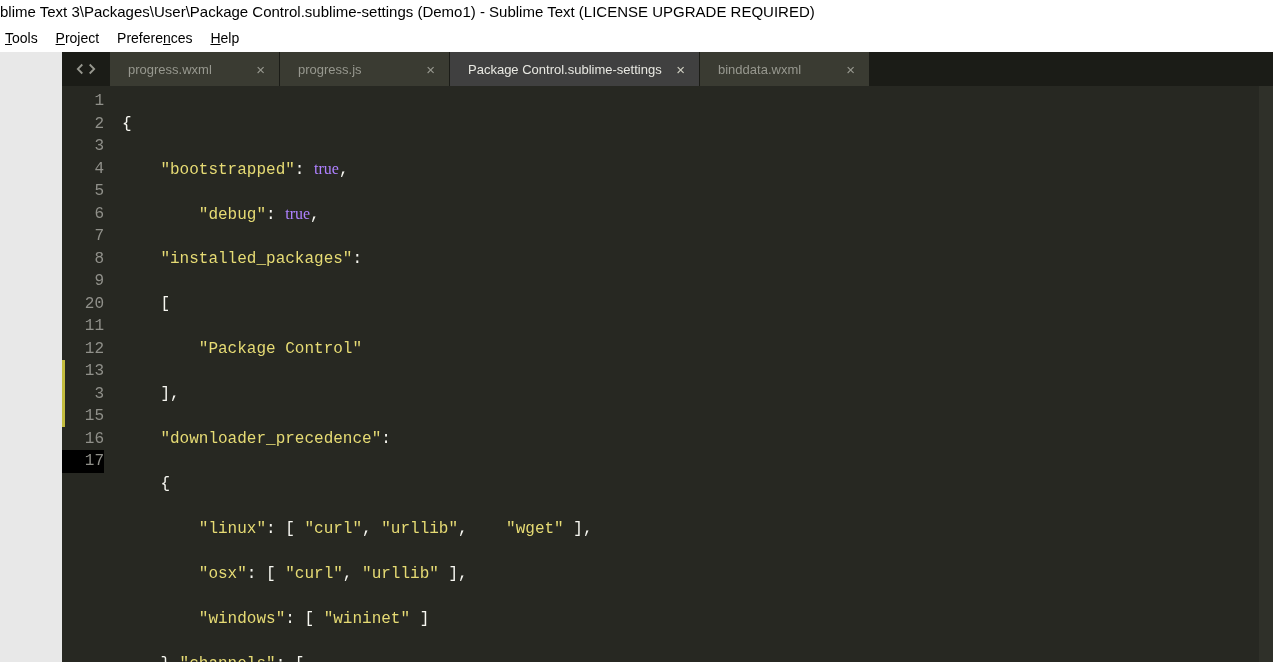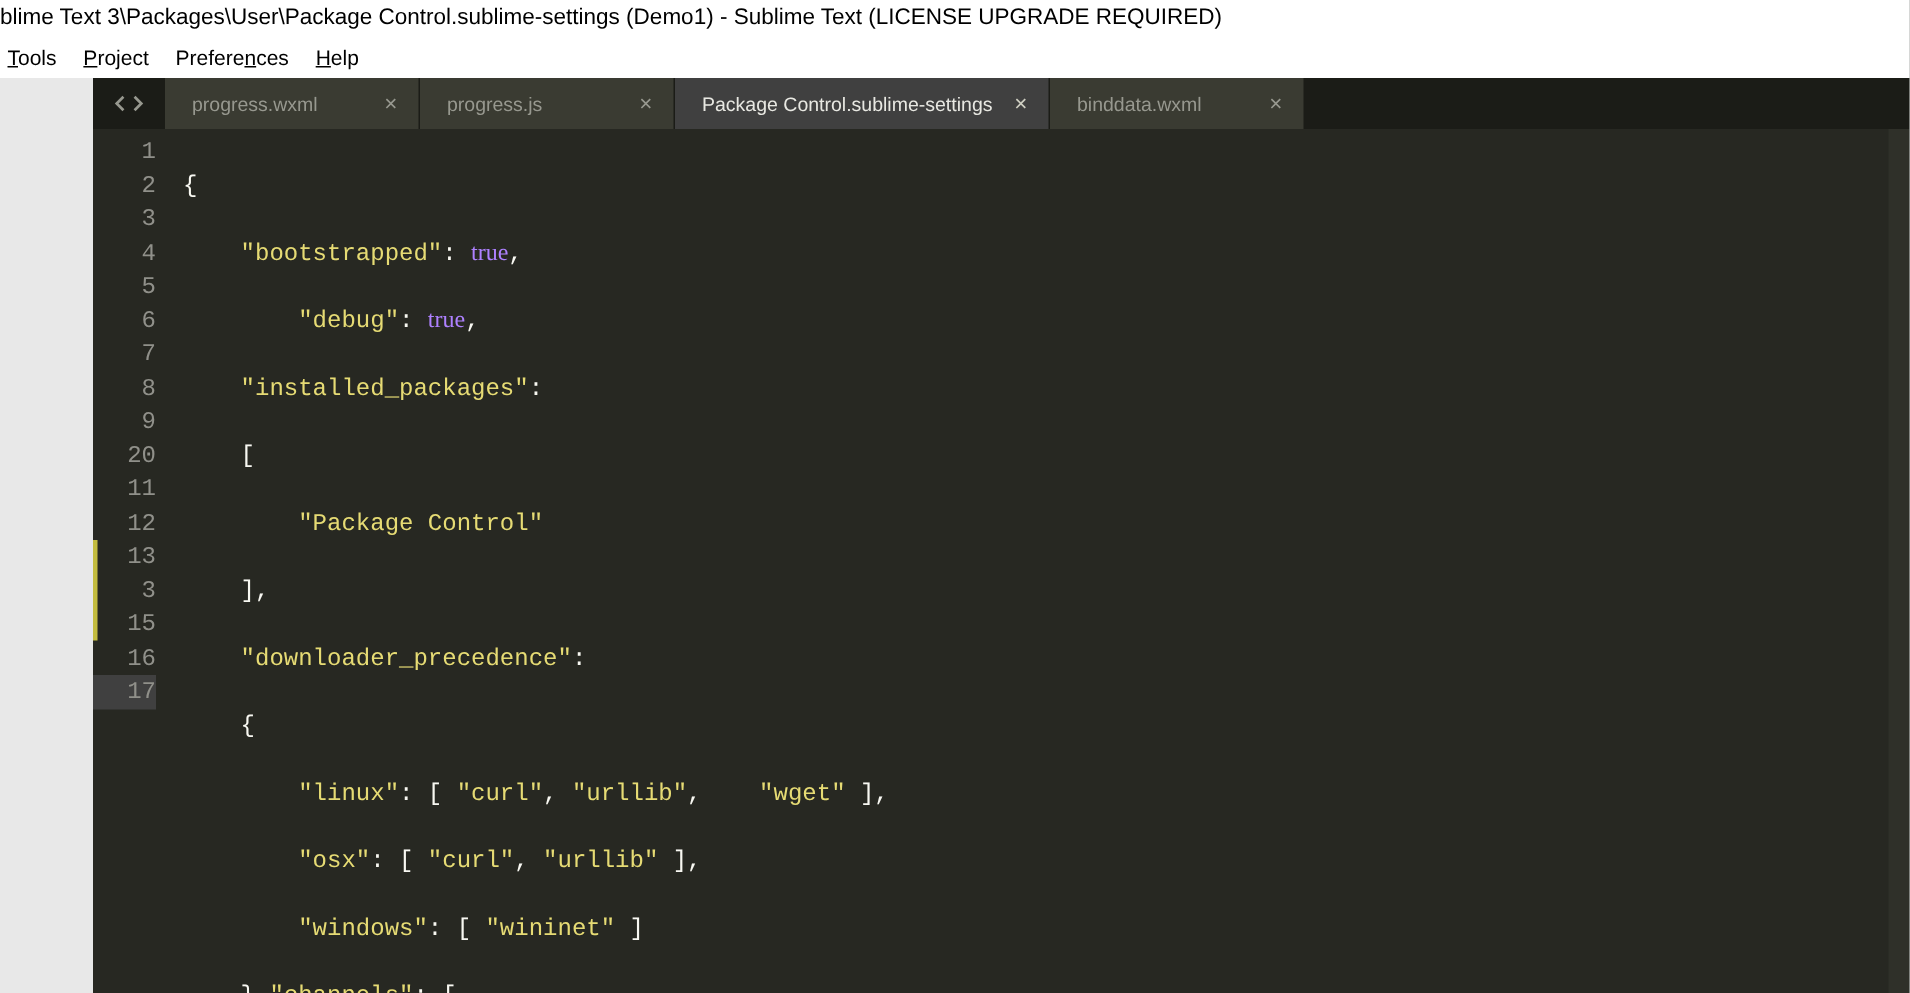--- a/index.html
+++ b/index.html
@@ -22,21 +22,21 @@
   .code-area { flex: 1; display: flex; font-family: Consolas, "Courier New", monospace; font-size: 16px; line-height: 22.5px; overflow: hidden; position: relative; }
   .gutter { width: 54px; background: #272822; color: #90908a; text-align: right; padding-right: 12px; padding-top: 4px; user-select: none; position: relative; }
   .gutter .ln { height: 22.5px; }
   .gutter-mod { position: absolute; left: 0; width: 3px; background: #c3bc3f; }
   .code { flex: 1; padding-top: 4px; padding-left: 6px; white-space: pre; position: relative; }
   .code .row { height: 22.5px; }
   .k-str { color: #e6db74; }
   .k-key { color: #e6db74; }
   .k-const { color: #ae81ff; font-family: Liberation Serif, serif; }
   .k-punc { color: #f8f8f2; }
-  .cursor-line-gutter { background: #404040; }
+  .cursor-line-gutter { background: #000000; }
   .scrollbar-v { position: absolute; top: 34px; right: 0; bottom: 0; width: 14px; background: #2f3029; }
 </style>
 </head>
 <body>
 
 <div class="titlebar">blime Text 3\Packages\User\Package Control.sublime-settings (Demo1) - Sublime Text (LICENSE UPGRADE REQUIRED)</div>
 
 <div class="menubar">
   <span class="item"><u>T</u>ools</span>
   <span class="item"><u>P</u>roject</span>

